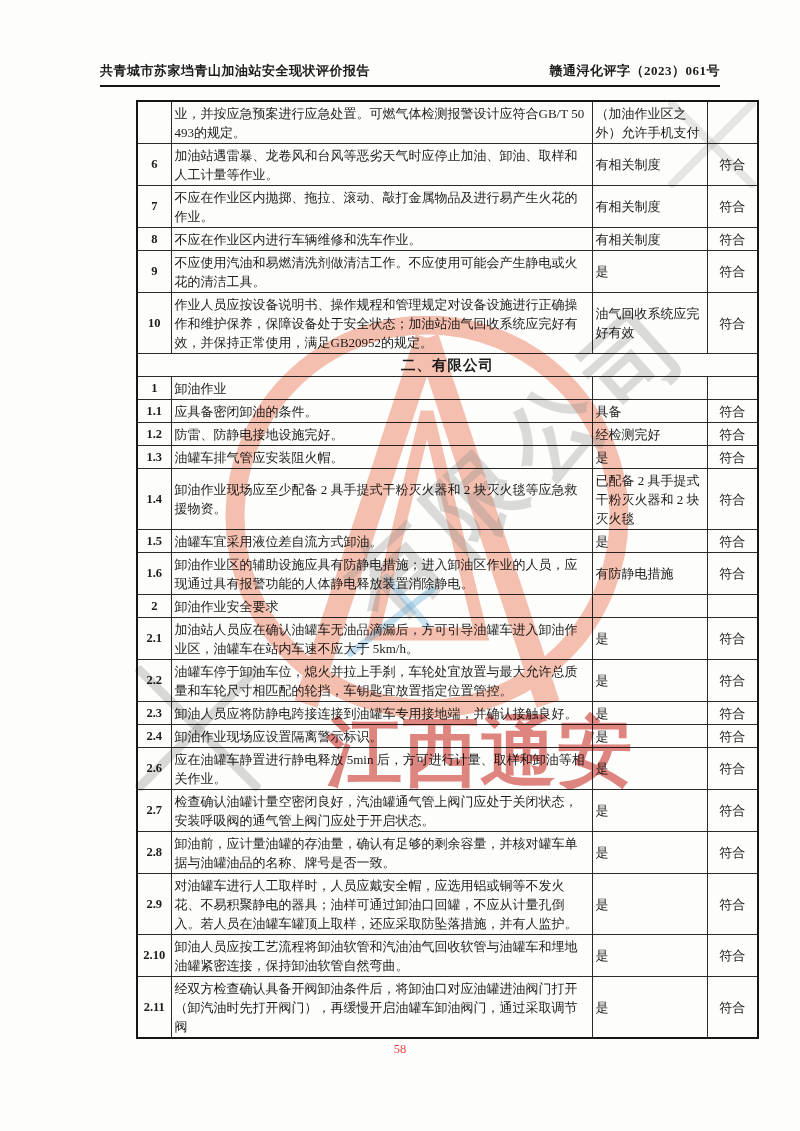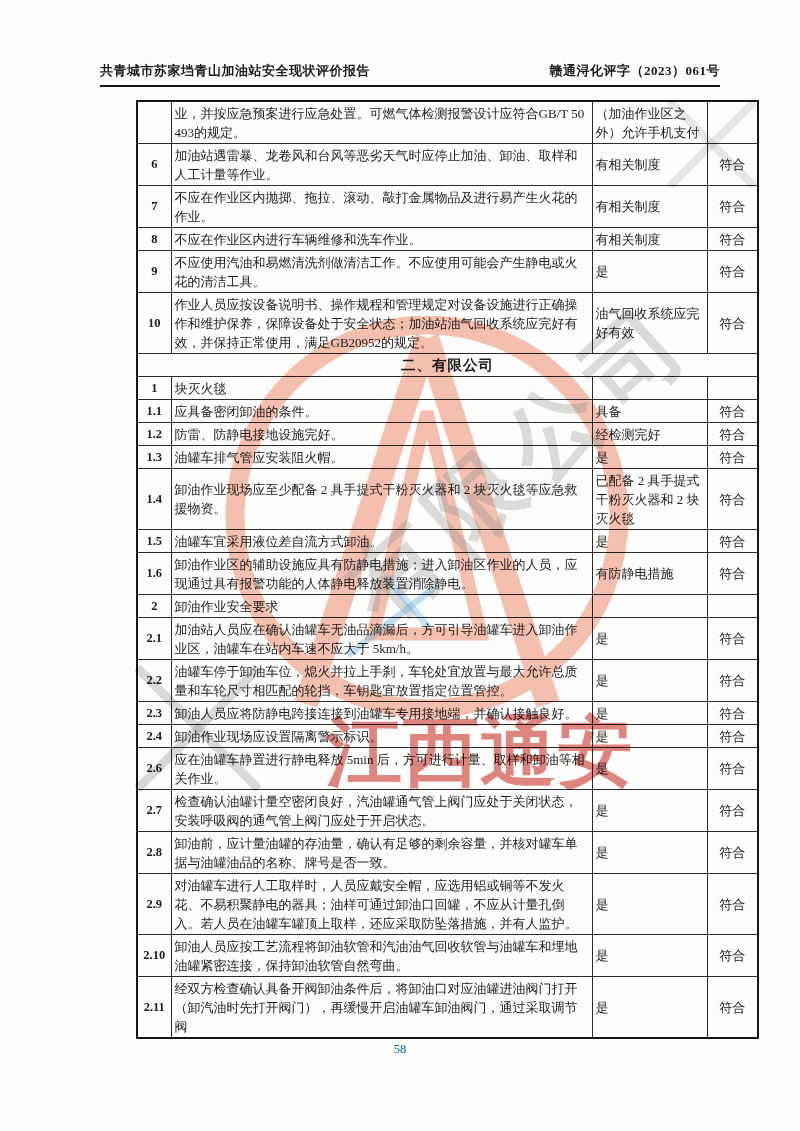--- a/index.html
+++ b/index.html
@@ -37,21 +37,21 @@
   td.cell-status{text-align:left;padding:1.5px 1px;}
   td.cell-result{text-align:center;padding:1.5px 0;}
   td.section-cell{
     text-align:center;font-weight:bold;font-size:14.5px;letter-spacing:1px;
     padding:2px 0;
   }
 
   
   .footer{
     position:absolute;left:0;top:1042px;width:100%;
-    text-align:center;font-size:12.5px;color:#0369a1;
+    text-align:center;font-size:12.5px;color:#ef4444;
   }
 
   
   .wm-layer{
     position:absolute;inset:0;pointer-events:none;z-index:3;
     mix-blend-mode:multiply;
   }
   .wm-logo{position:absolute;left:210px;top:316px;opacity:.5;}
   .wm-red{
     position:absolute;left:284px;top:712px;
@@ -124,21 +124,21 @@
           <td class="cell-no">10</td>
           <td class="cell-content">作业人员应按设备说明书、操作规程和管理规定对设备设施进行正确操作和维护保养，保障设备处于安全状态；加油站油气回收系统应完好有效，并保持正常使用，满足GB20952的规定。</td>
           <td class="cell-status">油气回收系统应完好有效</td>
           <td class="cell-result">符合</td>
         </tr>
         <tr>
           <td colspan="4" class="section-cell">二、有限公司</td>
         </tr>
         <tr>
           <td class="cell-no">1</td>
-          <td class="cell-content">块灭火毯</td>
+          <td class="cell-content">卸油作业</td>
           <td class="cell-status"></td>
           <td class="cell-result"></td>
         </tr>
         <tr>
           <td class="cell-no">1.1</td>
           <td class="cell-content">应具备密闭卸油的条件。</td>
           <td class="cell-status">具备</td>
           <td class="cell-result">符合</td>
         </tr>
         <tr>

